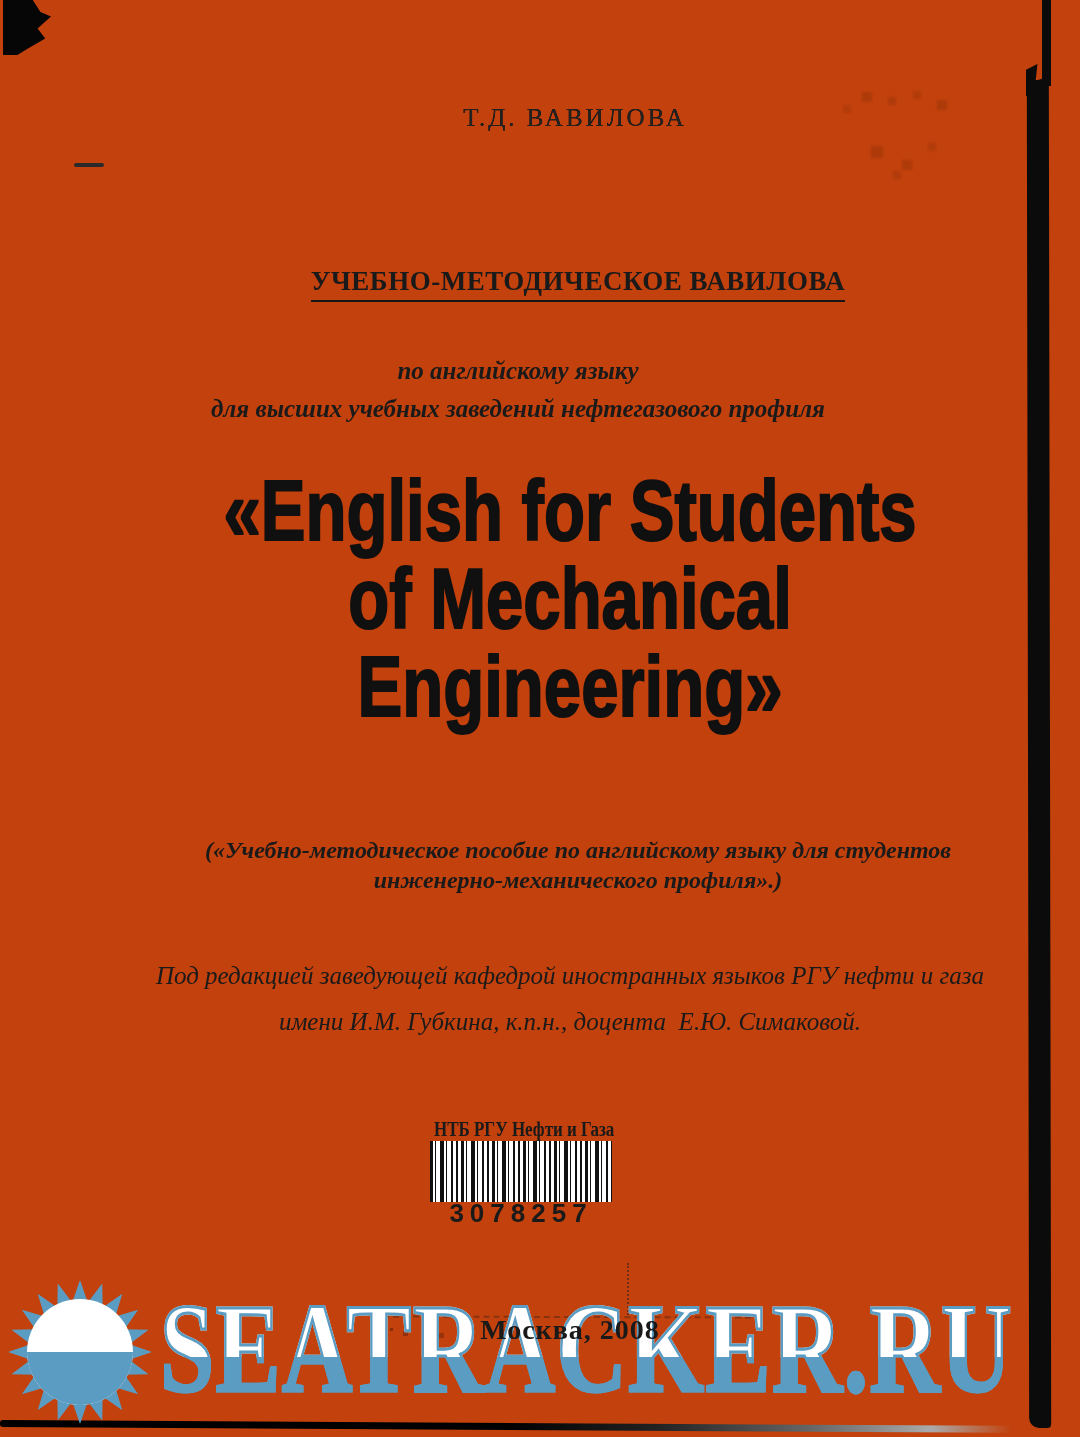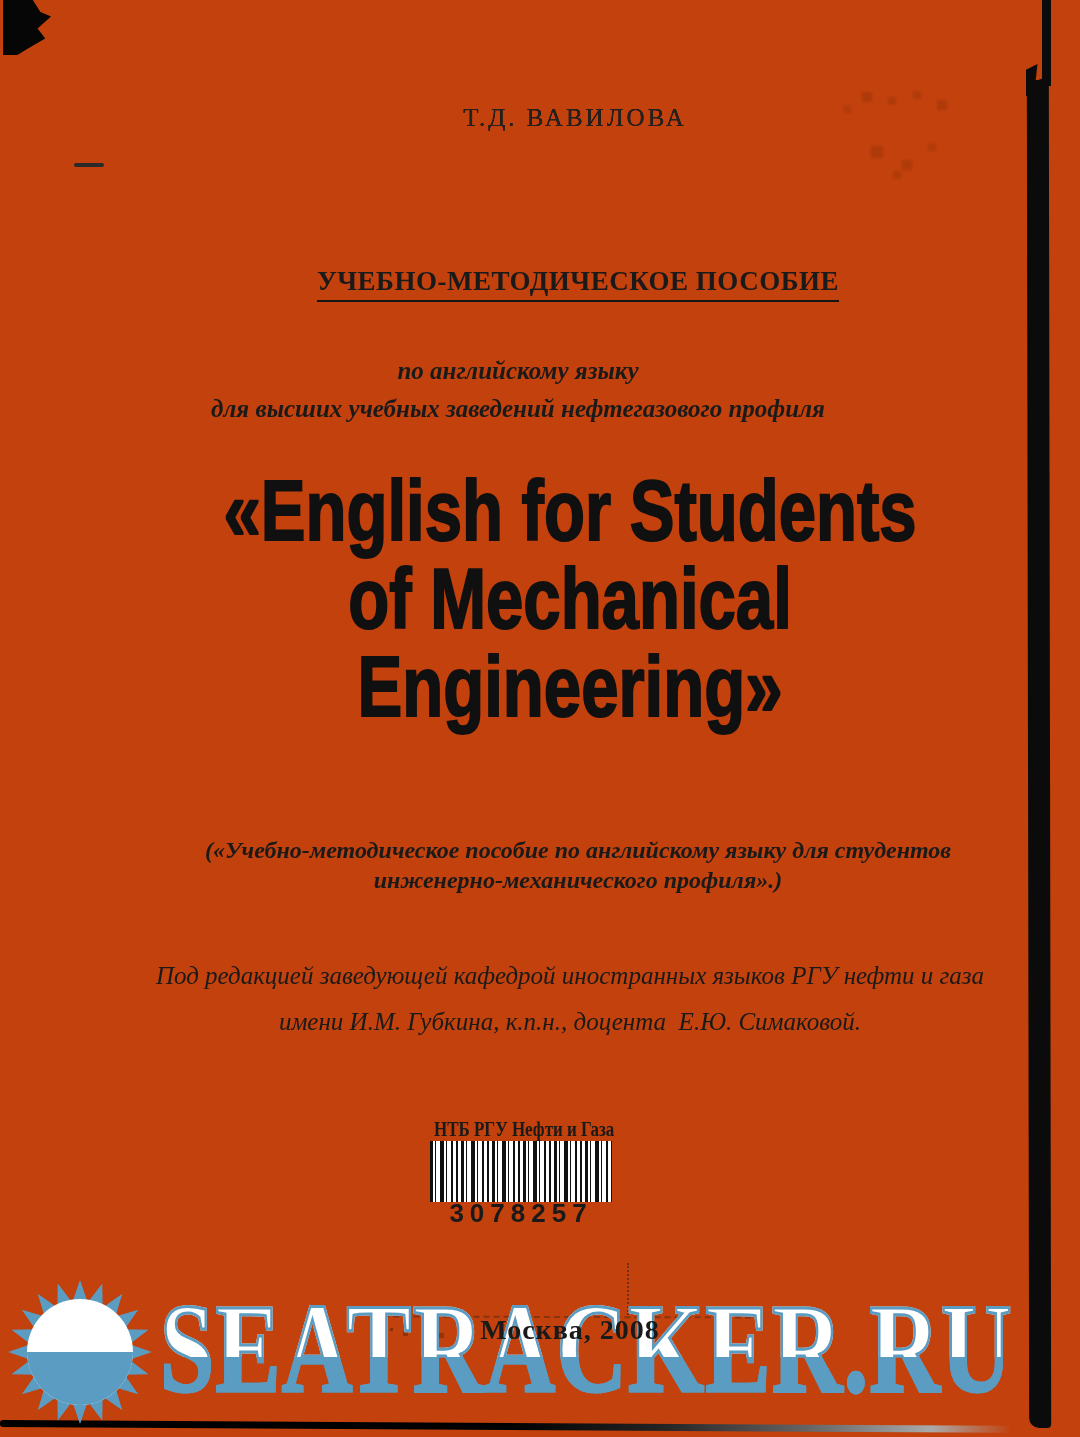--- a/index.html
+++ b/index.html
@@ -106,21 +106,21 @@
       50px 6px 0 1px rgba(0,0,0,0.22); filter:blur(0.5px); }
 </style>
 </head>
 <body>
 
 <div class="page">
 
   <div class="abs author">Т.Д. ВАВИЛОВА</div>
 
   <div class="abs heading-wrap">
-    <span class="heading">УЧЕБНО-МЕТОДИЧЕСКОЕ ПОСОБИЕ</span>
+    <span class="heading">УЧЕБНО-МЕТОДИЧЕСКОЕ ВАВИЛОВА</span>
   </div>
 
   <div class="abs subtitle">
     <div>по английскому языку</div>
     <div>для высших учебных заведений нефтегазового профиля</div>
   </div>
 
   <div class="abs main-title">
     <span>«English for Students</span>
     <span>of Mechanical</span>

